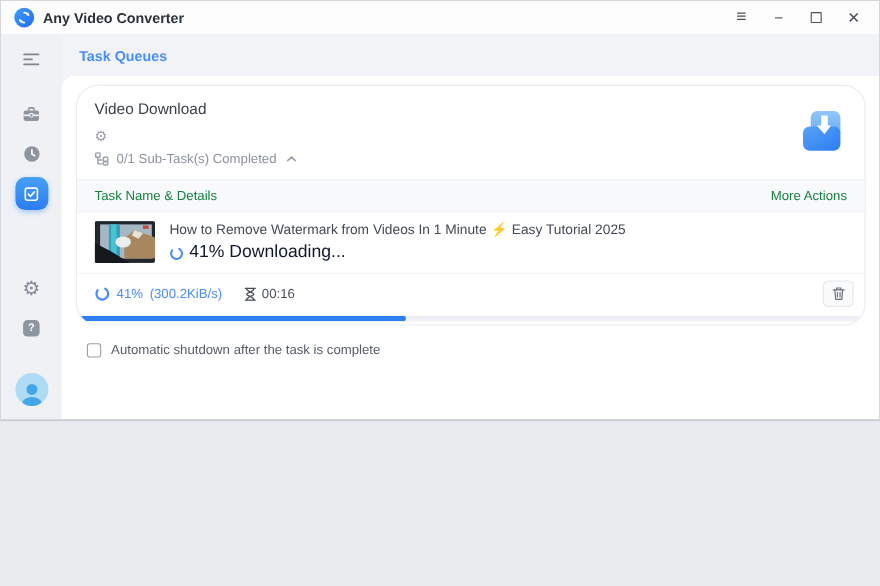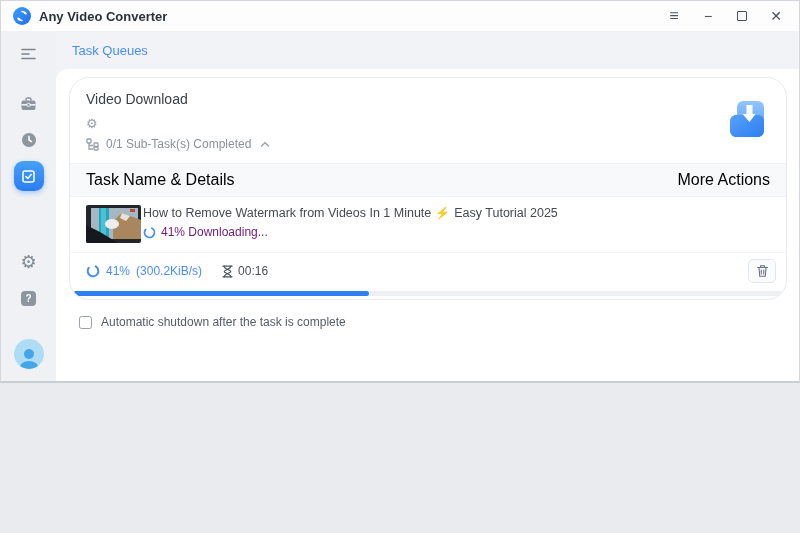--- a/index.html
+++ b/index.html
@@ -34,42 +34,42 @@
   .side-flex { flex:1; }
   .gear-glyph { font-size:18px; line-height:1; }
   .help-badge { width:15px; height:15px; border-radius:4px; background:#8e959e; color:#fff;
                 font-size:10px; font-weight:bold; display:flex; align-items:center; justify-content:center; }
   .avatar { width:30px; height:30px; border-radius:50%; background:#aedcf5; display:flex; align-items:flex-end; justify-content:center;
             overflow:hidden; margin-bottom:12px; margin-top:26px; }
 
   
   .main { flex:1; display:flex; flex-direction:column; min-width:0; }
   .nav-strip { height:38px; display:flex; align-items:center; padding-left:8px; background:#f1f3f7; flex:0 0 38px; }
-  .tab-label { color:#4a8df6; font-size:13px; font-weight:400; padding:4px 8px; cursor:default; }
+  .tab-label { color:#4a8df6; font-size:13px; font-weight:700; padding:4px 8px; cursor:default; }
   .panel { flex:1; background:#fff; border-top-left-radius:12px; padding:8px 12px 0 13px; min-height:0; }
 
   
   .card { border:1px solid #e8ebef; border-radius:20px; background:#fff; overflow:hidden; }
   .card-head { position:relative; padding:13px 16px 12px; }
   .card-title { font-size:14px; color:#3a4049; font-weight:500; margin-bottom:10px; }
   .meta-row { display:flex; align-items:center; gap:7px; color:#8b929c; font-size:12px; margin-top:7px; }
   .meta-gear { font-size:13px; line-height:1; color:#9aa1ab; }
   .chev { margin-left:2px; display:flex; align-items:center; }
   .dl-badge { position:absolute; right:18px; top:20px; width:42px; height:42px; }
 
   .tbl-head { background:#f7f9fb; border-top:1px solid #f0f2f5; border-bottom:1px solid #f0f2f5;
               display:flex; justify-content:space-between; align-items:center; padding:7px 16px; }
-  .tbl-head span { font-size:16px; color:#000000; }
-
-  .task-row { display:flex; align-items:flex-start; gap:2px; padding:8px 16px 9px; }
+  .tbl-head span { font-size:12px; color:#15803d; }
+
+  .task-row { display:flex; align-items:flex-start; gap:13px; padding:8px 16px 9px; }
   .thumb { width:55px; height:38px; border-radius:2px; overflow:hidden; flex:0 0 55px; }
   .task-texts { display:flex; flex-direction:column; gap:5px; padding-top:1px; }
   .task-title { font-size:12.5px; color:#434a54; display:flex; align-items:center; }
   .bolt { color:#f6a623; font-size:12px; margin:0 4px; }
-  .task-status { display:flex; align-items:center; gap:5px; color:#701a75; font-size:12px; }
+  .task-status { display:flex; align-items:center; gap:5px; color:#0f172a; font-size:16px; }
 
   .prog-row { display:flex; align-items:center; justify-content:space-between;
               padding:6px 10px 6px 16px; border-top:1px solid #f3f4f7; }
   .prog-left { display:flex; align-items:center; gap:6px; font-size:12px; }
   .blue-txt { color:#4a8df6; }
   .eta-group { display:flex; align-items:center; gap:5px; margin-left:14px; color:#4a5058; }
   .trash-btn { width:28px; height:24px; border:1px solid #e3e6eb; background:#fafbfc; border-radius:5px;
                display:flex; align-items:center; justify-content:center; cursor:default; }
 
   .bar-track { height:5px; background:#eef0f3; border-radius:3px; margin:2px 3px 3px; overflow:hidden; }

